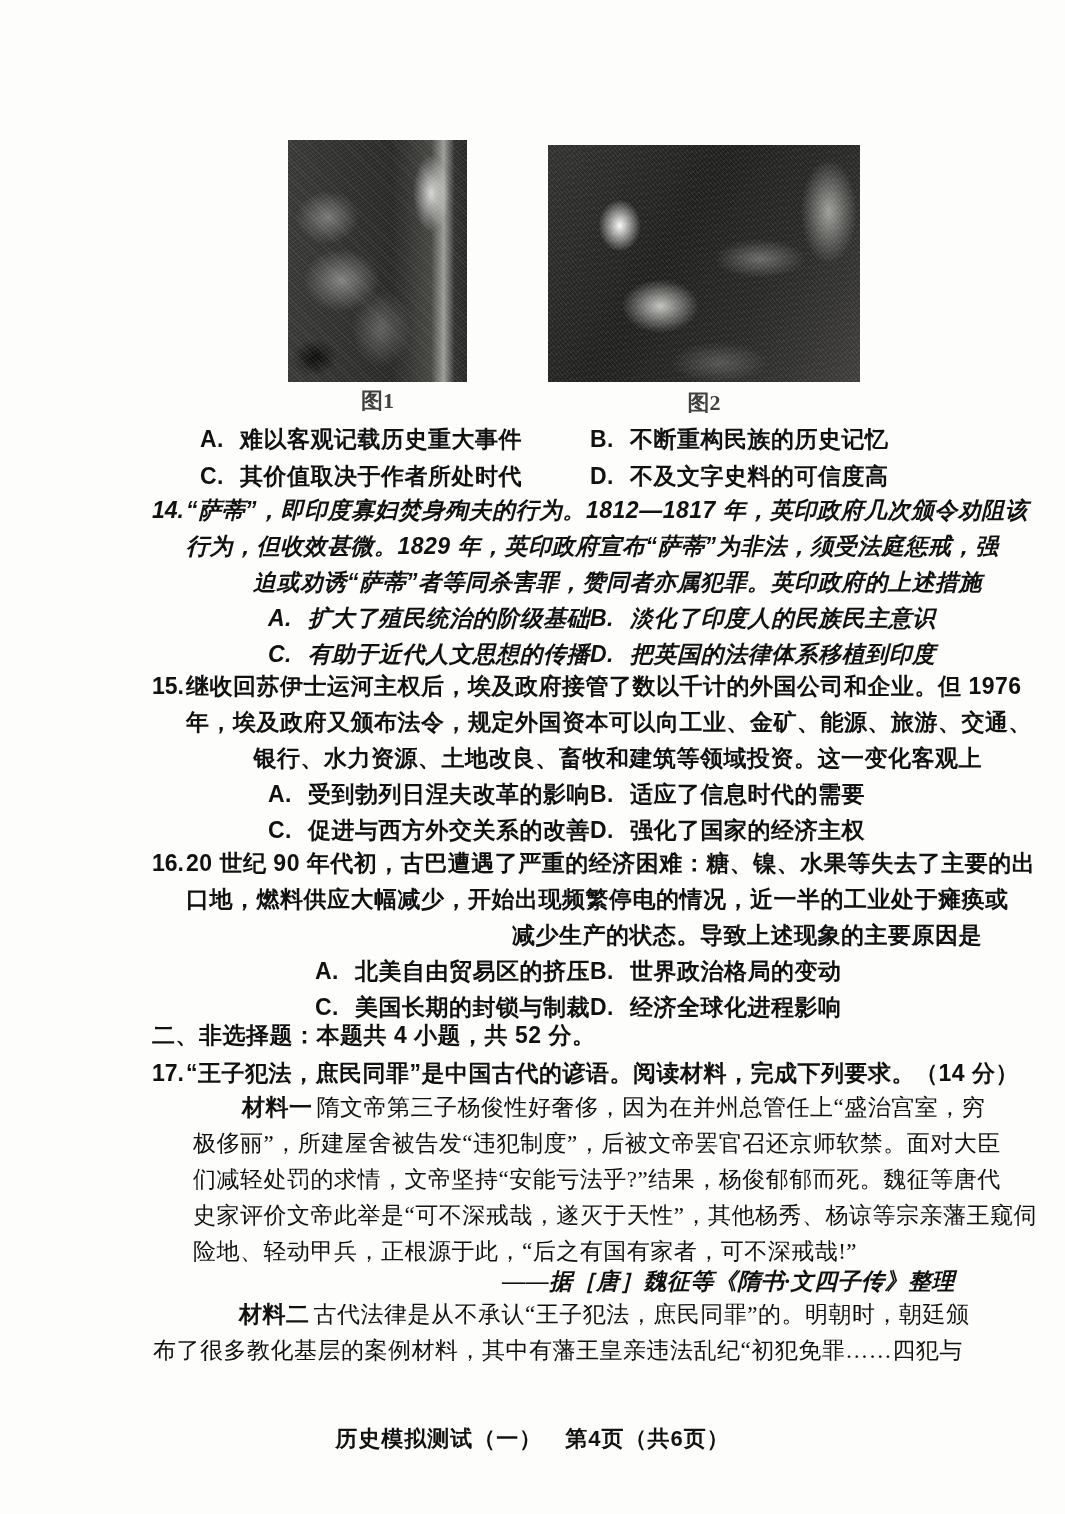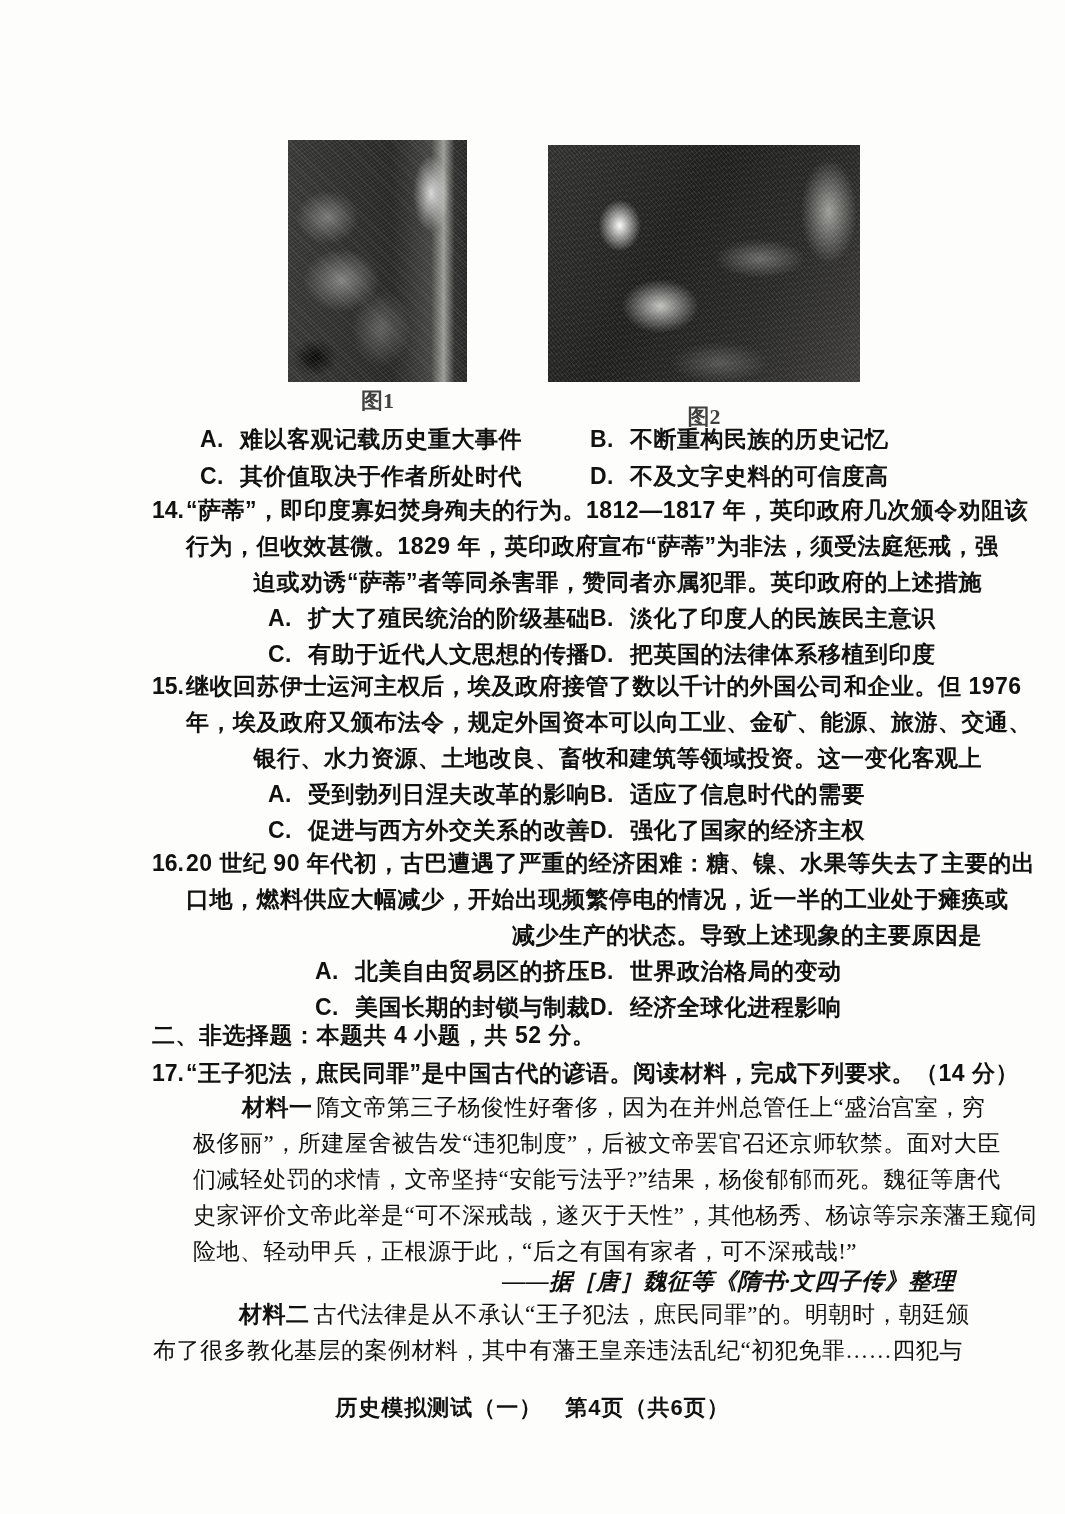--- a/index.html
+++ b/index.html
@@ -41,21 +41,21 @@
       radial-gradient(ellipse 65px 28px at 68% 48%, rgba(185,185,180,.45), rgba(185,185,180,0) 70%),
       radial-gradient(ellipse 70px 30px at 55% 92%, rgba(150,150,148,.4), rgba(150,150,148,0) 70%),
       linear-gradient(120deg, #343432 0%, #232322 40%, #2b2b2a 68%, #403f3d 100%);
   }
   .fig figcaption{
     position:absolute;left:0;top:246px;width:100%;
     text-align:center;
     font-family:"Liberation Serif","DejaVu Serif",serif;
     font-weight:700;font-size:22px;color:#404040;
   }
-  .fig2 figcaption{top:257px;}
+  .fig2 figcaption{top:243px;}
 
   
   .ln{line-height:36px;font-size:23px;font-weight:700;white-space:nowrap;letter-spacing:.5px;}
   .q{position:absolute;left:152px;width:830px;}
   .qnum{position:absolute;left:0;top:0;font-size:23px;font-weight:700;line-height:36px;}
   .qbody{margin-left:34px;text-align:right;}
   .optrow{display:flex;padding-left:14px;line-height:36px;font-size:23px;font-weight:700;letter-spacing:.5px;}
   .optcell{width:390px;white-space:nowrap;}
   .optcell:last-child{width:auto;}
   .okey{margin-right:16px;}
@@ -69,21 +69,21 @@
   .kai{font-family:"Liberation Serif","DejaVu Serif",serif;font-weight:400;}
   .m1{position:absolute;left:193px;top:1090px;width:770px;}
   .m1 .mfirst{text-indent:49px;}
   .m2{position:absolute;left:153px;top:1297px;width:812px;}
   .m2 .mfirst{text-indent:86px;}
   .mln{line-height:36px;font-size:23px;letter-spacing:.5px;white-space:nowrap;}
   .mlabel{font-weight:700;margin-right:4px;}
   .attrib{position:absolute;left:193px;top:1264px;width:770px;text-align:right;padding-right:8px;box-sizing:border-box;font-style:italic;}
   .attrib .mln{font-weight:700;}
 
-  .footer{position:absolute;left:0;top:1393px;width:1065px;text-align:center;
+  .footer{position:absolute;left:0;top:1424px;width:1065px;text-align:center;
     font-size:22px;font-weight:700;letter-spacing:1px;}
 </style>
 </head>
 <body>
 
 <div class="page">
 
   <figure class="fig fig1">
     <div class="fig-img"></div>
     <figcaption>图1</figcaption>
@@ -97,21 +97,21 @@
     <div class="optrow">
       <span class="optcell"><span class="okey">A.</span><span>难以客观记载历史重大事件</span></span>
       <span class="optcell"><span class="okey">B.</span><span>不断重构民族的历史记忆</span></span>
     </div>
     <div class="optrow">
       <span class="optcell"><span class="okey">C.</span><span>其价值取决于作者所处时代</span></span>
       <span class="optcell"><span class="okey">D.</span><span>不及文字史料的可信度高</span></span>
     </div>
   </div>
 
-  <div class="q" style="top:492px;">
+  <div class="q" style="top:492px;font-style:italic;">
     <span class="qnum">14.</span>
     <div class="qbody">
       <div class="ln">“萨蒂”，即印度寡妇焚身殉夫的行为。1812—1817 年，英印政府几次颁令劝阻该</div>
       <div class="ln">行为，但收效甚微。1829 年，英印政府宣布“萨蒂”为非法，须受法庭惩戒，强</div>
       <div class="ln">迫或劝诱“萨蒂”者等同杀害罪，赞同者亦属犯罪。英印政府的上述措施</div>
       <div class="optrow">
         <span class="optcell"><span class="okey">A.</span><span>扩大了殖民统治的阶级基础</span></span>
         <span class="optcell"><span class="okey">B.</span><span>淡化了印度人的民族民主意识</span></span>
       </div>
       <div class="optrow">

